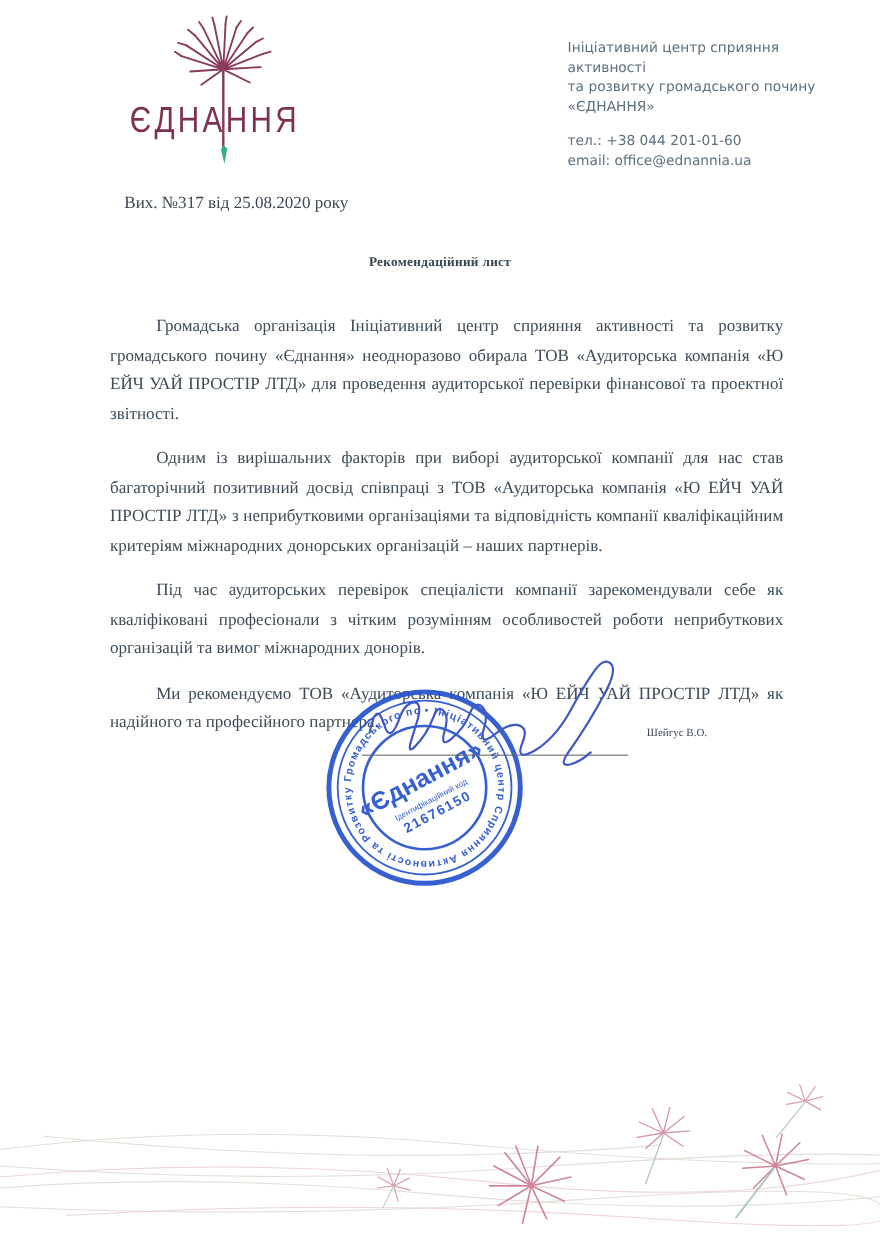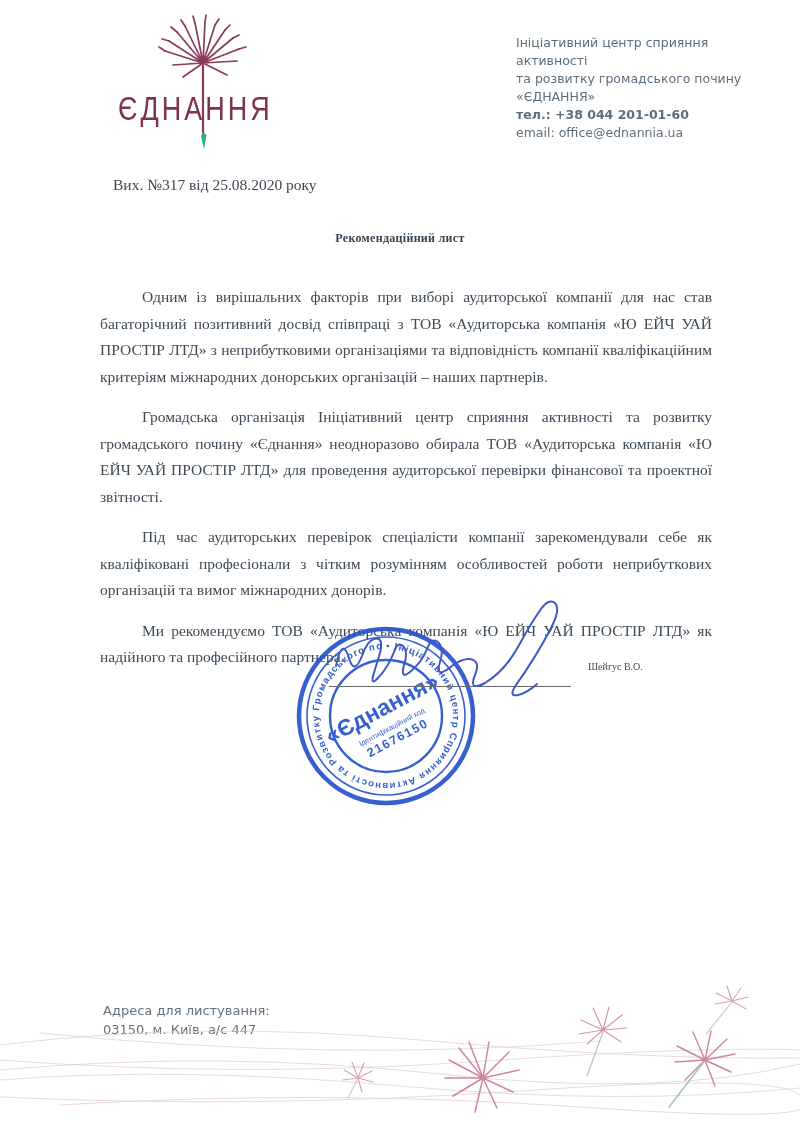--- a/index.html
+++ b/index.html
@@ -18,21 +18,21 @@
     font-family:"Liberation Sans", sans-serif;
     font-size:27px; font-weight:400; letter-spacing:3px;
     color:#7e3151; transform:scaleY(1.22); transform-origin:top left;
     white-space:nowrap;
   }
   .org-info {
     position:absolute; left:516px; top:34px; width:260px;
     font-family:"DejaVu Sans", "Liberation Sans", sans-serif;
     font-size:12.5px; line-height:18px; color:#5d6e7d;
   }
-  .org-info .contact { margin-top:0;font-weight:bold; }
+  .org-info .contact { margin-top:13px; }
   
   .ref {
     position:absolute; left:113px; top:176px;
     font-size:15.5px; color:#3d4754;
   }
   .title {
     position:absolute; left:0; top:231px; width:100%;
     text-align:center; font-weight:bold; font-size:12px;
     color:#38444f; letter-spacing:.3px;
   }
@@ -90,22 +90,22 @@
     <div>та розвитку  громадського почину</div>
     <div>«ЄДНАННЯ»</div>
     <div class="contact">тел.: +38 044 201-01-60</div>
     <div>email: office@ednannia.ua</div>
   </div>
 
   <div class="ref">Вих. №317 від 25.08.2020 року</div>
   <div class="title">Рекомендаційний лист</div>
 
   <div class="body-text">
+    <p>Громадська організація Ініціативний центр сприяння активності та розвитку громадського почину «Єднання» неодноразово обирала ТОВ «Аудиторська компанія «Ю ЕЙЧ УАЙ ПРОСТІР ЛТД» для проведення аудиторської перевірки фінансової та проектної звітності.</p>
     <p>Одним із вирішальних факторів при виборі аудиторської компанії для нас став багаторічний позитивний досвід співпраці з ТОВ «Аудиторська компанія «Ю ЕЙЧ УАЙ ПРОСТІР ЛТД» з неприбутковими організаціями та відповідність компанії кваліфікаційним критеріям міжнародних донорських організацій – наших партнерів.</p>
-    <p>Громадська організація Ініціативний центр сприяння активності та розвитку громадського почину «Єднання» неодноразово обирала ТОВ «Аудиторська компанія «Ю ЕЙЧ УАЙ ПРОСТІР ЛТД» для проведення аудиторської перевірки фінансової та проектної звітності.</p>
     <p>Під час аудиторських перевірок спеціалісти компанії зарекомендували себе як кваліфіковані професіонали з чітким розумінням особливостей роботи неприбуткових організацій та вимог міжнародних донорів.</p>
     <p>Ми рекомендуємо ТОВ «Аудиторська компанія «Ю ЕЙЧ УАЙ ПРОСТІР ЛТД» як надійного та професійного партнера.</p>
   </div>
 
 
   <svg class="stamp-svg" width="190" height="190" viewBox="0 0 190 190">
     <g fill="none" stroke="#2553cd">
       <circle cx="95" cy="95" r="87" stroke-width="4.5"></circle>
       <circle cx="95" cy="95" r="79" stroke-width="1.6"></circle>
       <circle cx="95" cy="95" r="56" stroke-width="2.4"></circle>
@@ -126,24 +126,20 @@
   <div class="sig-line"></div>
   <svg class="sig-scribble" width="270" height="115" viewBox="0 0 270 115">
     <path d="M18,80 q6,-30 13,-8 q5,18 13,-2 q5,-15 12,-17 q10,-3 6,14 l-7,23 q-2,9 4,3
              q11,-11 17,-27 q4,-12 10,-5 q4,6 0,18 q-4,15 6,7 q12,-10 17,-23 q5,-13 12,-6
              q5,7 1,19 q-5,16 8,7 q13,-11 22,-10 q11,2 5,16 q-7,17 10,8 q19,-11 33,-36
              q13,-24 23,-38 q8,-11 14,-6 q6,6 -4,25 q-15,29 -35,57 q-8,12 2,10 q9,-2 19,-11" fill="none" stroke="#3f58c4" stroke-width="2" stroke-linecap="round"></path>
   </svg>
 
   <div class="sig-name">Шейгус В.О.</div>
 
-  <div class="footer">
-    <div>Адреса для листування:</div>
-    <div>03150, м. Київ, а/с 447</div>
-  </div>
 
   <svg class="deco" width="800" height="145" viewBox="0 0 800 145">
     <g fill="none" stroke-linecap="round">
 
       <g stroke="#ddd6ce" stroke-width="1" opacity=".8">
         <path d="M0,60 q200,-25 420,-5 t380,18"></path>
         <path d="M0,75 q240,18 470,2 t330,-12"></path>
         <path d="M0,95 q180,-14 400,6 t400,2"></path>
         <path d="M0,112 q260,12 520,-6 t280,4"></path>
         <path d="M40,48 q300,30 560,8"></path>

